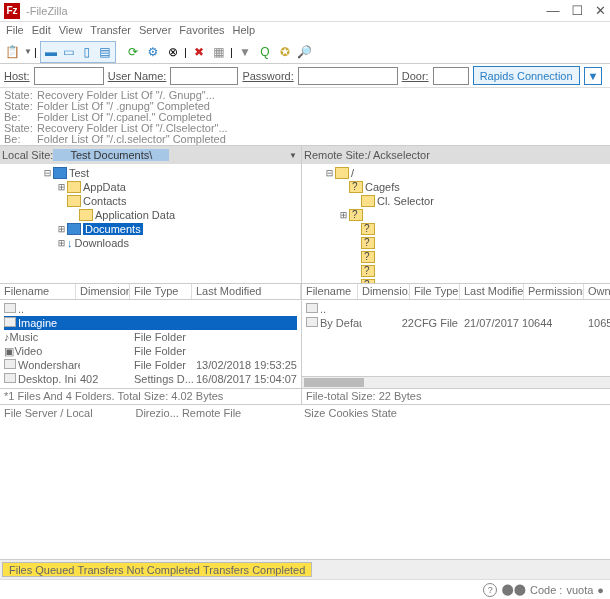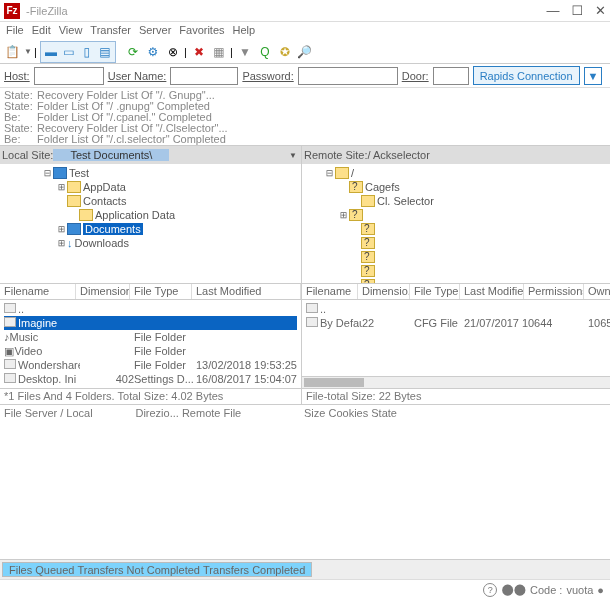--- a/index.html
+++ b/index.html
@@ -53,21 +53,21 @@
 .filelist .fico2 { width: 12px; height: 10px; display: inline-block; margin-right: 2px; background: #eee; border: 1px solid #aaa; }
 .filelist .sel { background: #0a64c2; color: #fff; }
 .listhdr.remote span:nth-child(1){width:56px}.listhdr.remote span:nth-child(2){width:52px}.listhdr.remote span:nth-child(3){width:50px}.listhdr.remote span:nth-child(4){width:64px}.listhdr.remote span:nth-child(5){width:60px}.listhdr.remote span:nth-child(6){width:30px}
 .statusline { height: 16px; border-top: 1px solid #ccc; padding: 1px 4px; color: #777; display: flex; }
 .scrollh { height: 12px; background: #eee; border-top: 1px solid #ccc; position: relative; }
 .scrollh .thumb { position: absolute; left: 2px; top: 1px; width: 60px; height: 9px; background: #bbb; }
 .bottom1 { height: 18px; border-top: 1px solid #ccc; display: flex; color: #777; padding: 2px 4px; }
 .bottom1 .l { width: 300px; }
 .spacer { flex: 1; }
 .tabs { height: 20px; background: #eee; border-top: 1px solid #ccc; display: flex; padding: 2px; }
-.tabs .tab { border: 1px solid #bbb; background: #7dd3fc; padding: 1px 6px; color: #666; margin-right: 2px; }
+.tabs .tab { border: 1px solid #bbb; background: #fde047; padding: 1px 6px; color: #666; margin-right: 2px; }
 .footer { height: 20px; display: flex; align-items: center; justify-content: flex-end; padding: 2px 6px; gap: 4px; color: #777; border-top: 1px solid #ddd; }
 .footer .q { width: 14px; height: 14px; border: 1px solid #888; border-radius: 50%; display: flex; align-items: center; justify-content: center; font-size: 9px; margin-left: 6px; }
 .blurlbl { color: #bbb; }
 </style>
 </head>
 <body>
 
 <div class="titlebar">
   <div class="icon">Fz</div>
   <div class="title">-FileZilla</div>
@@ -210,21 +210,21 @@
           <span style="flex:1"></span>
         </div>
         <div class="row">
           <span style="width:76px"><span class="fico2"></span>Wondershare</span>
           <span style="width:54px;text-align:right"></span>
           <span style="width:62px">File Folder</span>
           <span style="flex:1">13/02/2018 19:53:25</span>
         </div>
         <div class="row">
           <span style="width:76px"><span class="fico2"></span>Desktop. Ini</span>
-          <span style="width:54px;text-align:right">402</span>
+          <span style="width:54px;">402</span>
           <span style="width:62px">Settings D...</span>
           <span style="flex:1">16/08/2017 15:04:07</span>
         </div>
       </div>
     <div class="statusline">*<span>1 Files And 4 Folders. Total Size: 4.02 Bytes</span></div>
   </div>
 
   <div class="pane">
     <div class="pathbar">
       <span>Remote Site:</span>
@@ -299,21 +299,21 @@
         <div class="row">
           <span style="width:56px"><span class="fico2"></span>..</span>
           <span style="width:52px;text-align:right"></span>
           <span style="width:50px"></span>
           <span style="width:64px"></span>
           <span style="width:60px"></span>
           <span style="width:30px"></span>
         </div>
         <div class="row">
           <span style="width:56px"><span class="fico2"></span>By Default...</span>
-          <span style="width:52px;text-align:left">22</span>
+          <span style="width:52px;text-align:right">22</span>
           <span style="width:50px">CFG File</span>
           <span style="width:64px">21/07/2017 16:...</span>
           <span style="width:60px">0644</span>
           <span style="width:30px">10654</span>
         </div>
       </div>
     <div class="scrollh">
         <div class="thumb"></div>
       </div>
     <div class="statusline">

